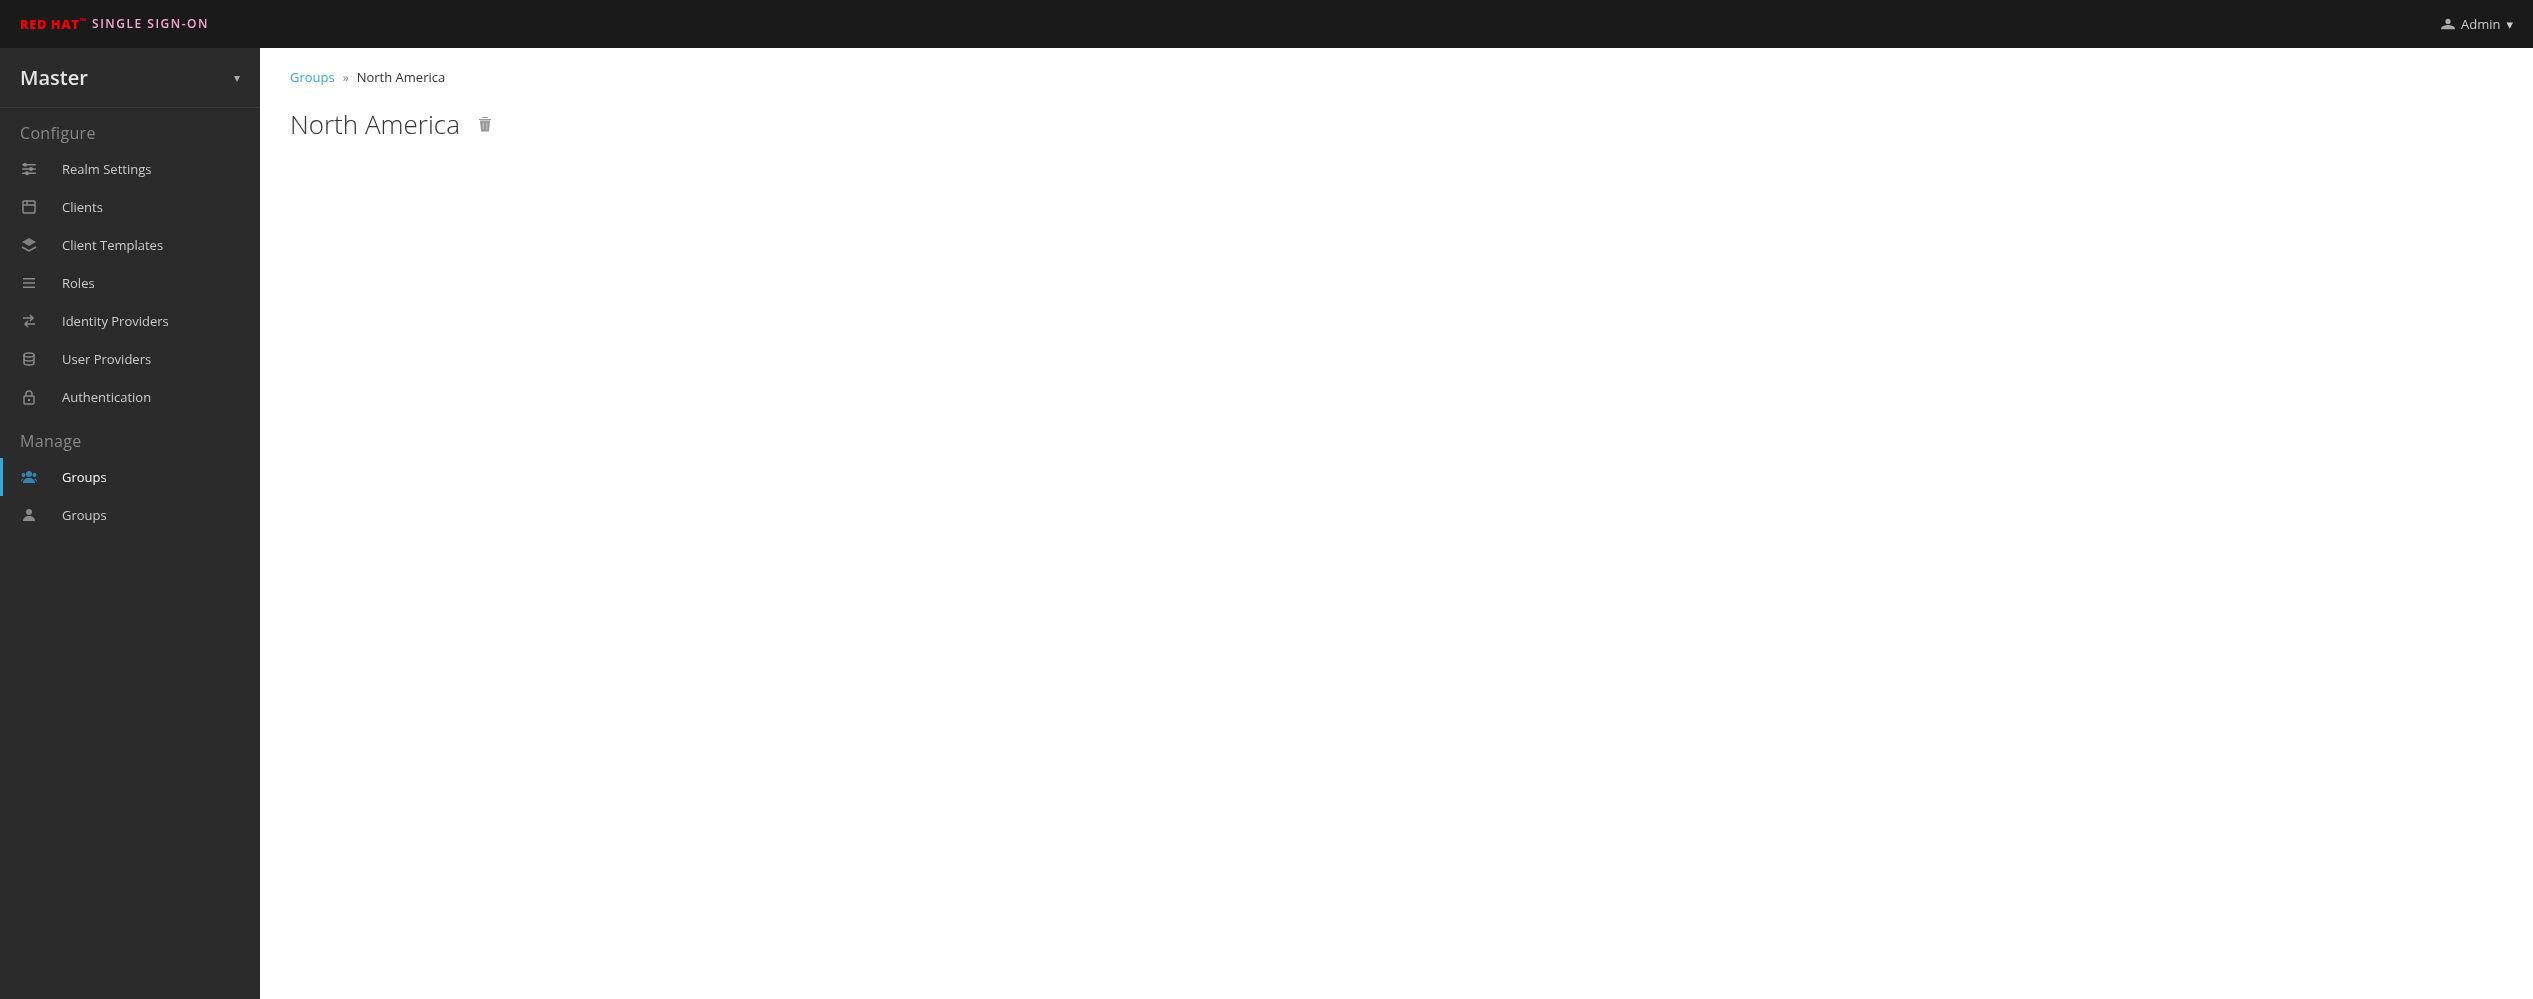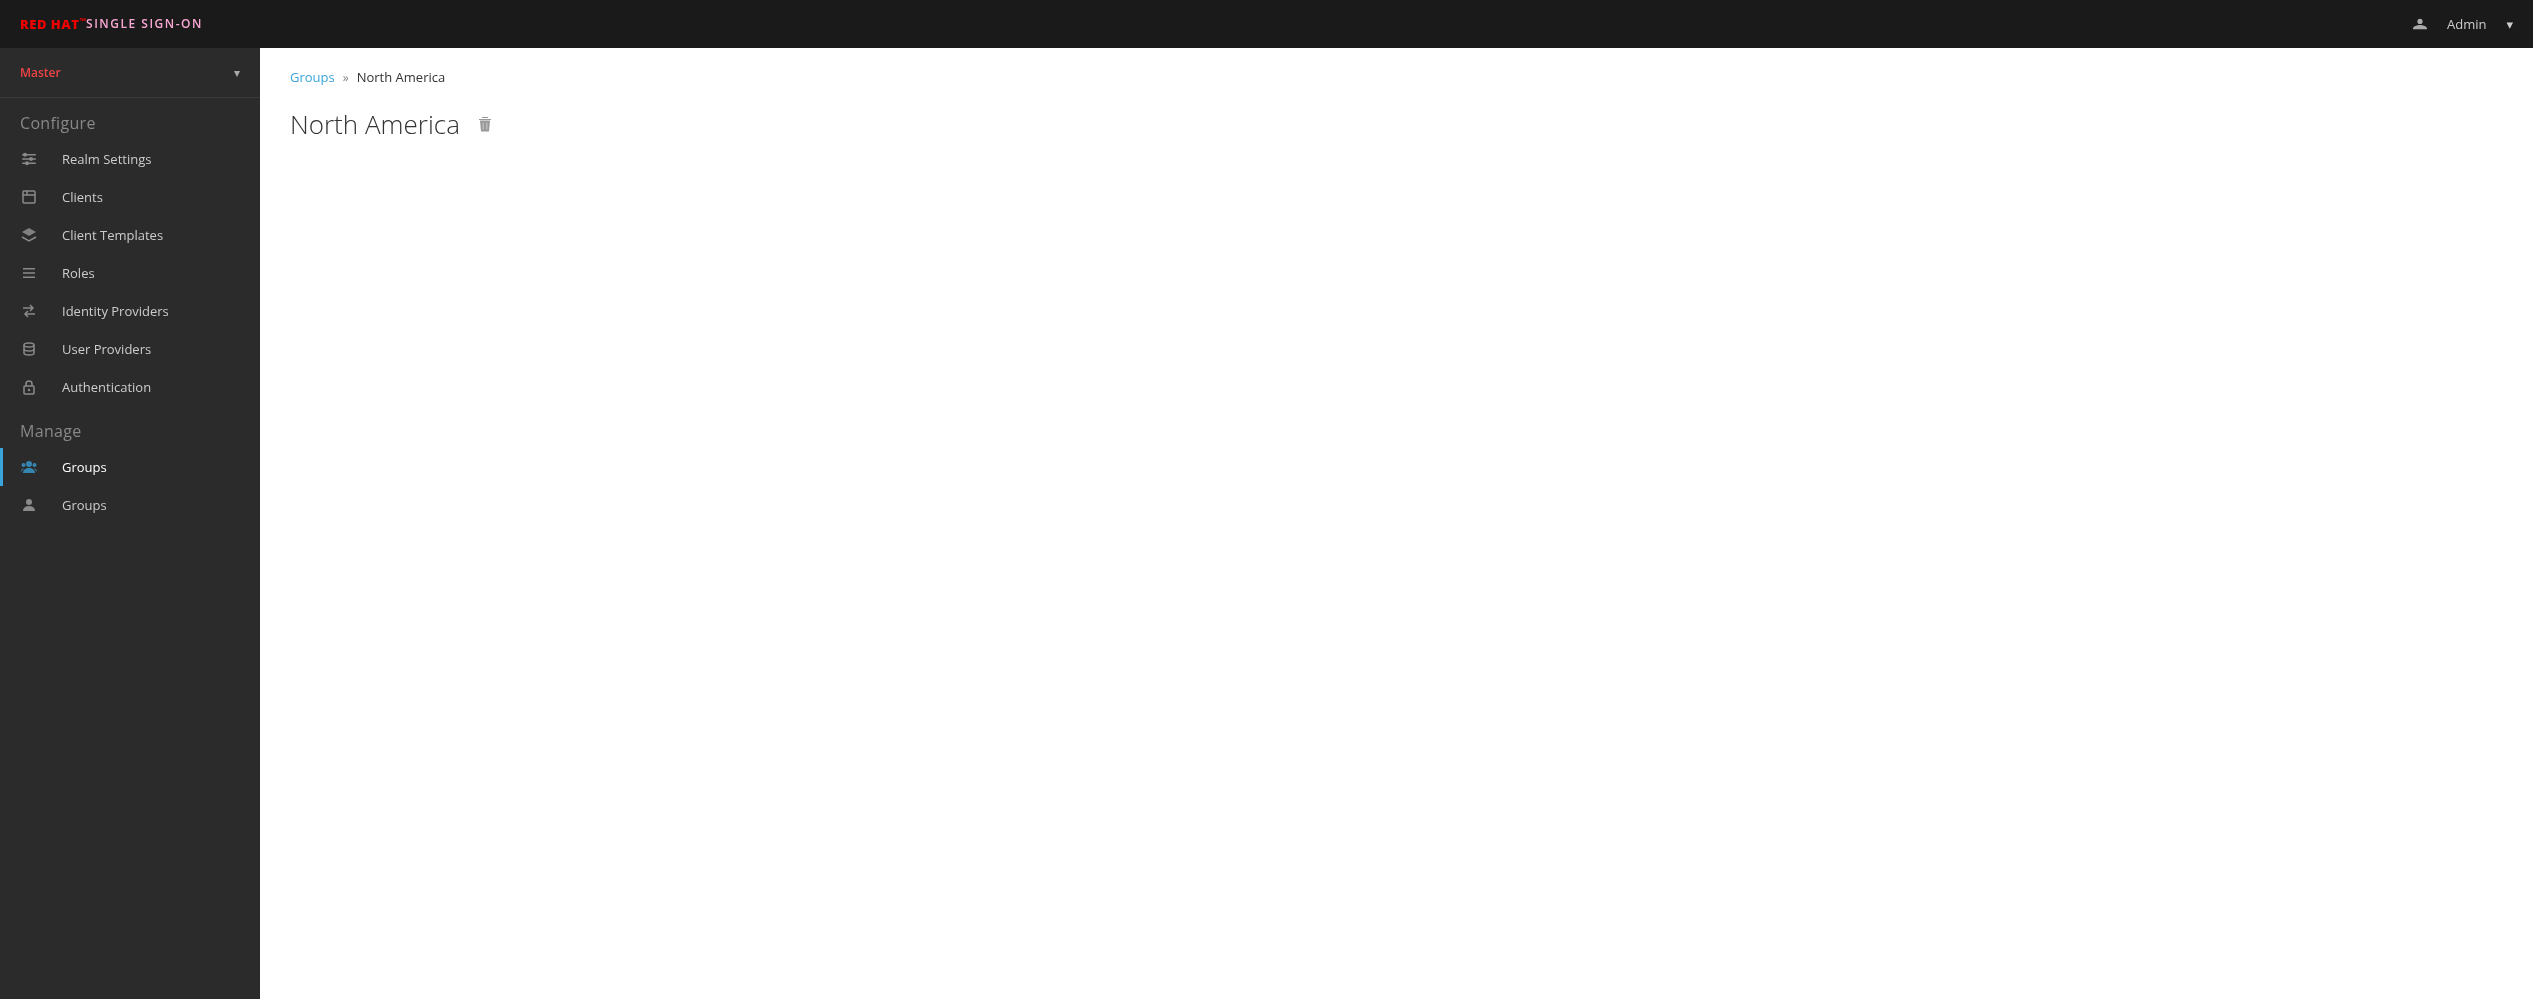--- a/index.html
+++ b/index.html
@@ -13,38 +13,39 @@
       display: flex;
       align-items: center;
       justify-content: space-between;
       padding: 0 20px;
       flex-shrink: 0;
       z-index: 100;
     }
     .brand-logo {
       display: flex;
       align-items: center;
+      gap: 6px;
     }
     .brand-rh {
       color: #e00;
       font-weight: 900;
       font-size: 13px;
       letter-spacing: 0.5px;
     }
     .brand-text {
       color: #f9a8d4;
       font-size: 12px;
       font-weight: 600;
       letter-spacing: 1.5px;
       text-transform: uppercase;
     }
     .top-nav-user {
       display: flex;
       align-items: center;
-      gap: 20px;
+      gap: 6px;
       color: #ccc;
       font-size: 13px;
       cursor: pointer;
     }
     .top-nav-user svg { color: #aaa; }
 
     
     .app-body {
       display: flex;
       flex: 1;
@@ -63,23 +64,23 @@
     }
     .sidebar-realm {
       padding: 16px 20px;
       display: flex;
       align-items: center;
       justify-content: space-between;
       border-bottom: 1px solid #3a3a3a;
       cursor: pointer;
     }
     .sidebar-realm-name {
-      font-size: 12px;
+      font-size: 20px;
       font-weight: 600;
-      color: #ef4444;
+      color: #e5e5e5;
     }
     .sidebar-realm-arrow {
       color: #aaa;
       font-size: 12px;
     }
     .sidebar-section-label {
       font-size: 16px;
       color: #888;
       padding: 14px 20px 6px;
       text-transform: none;

